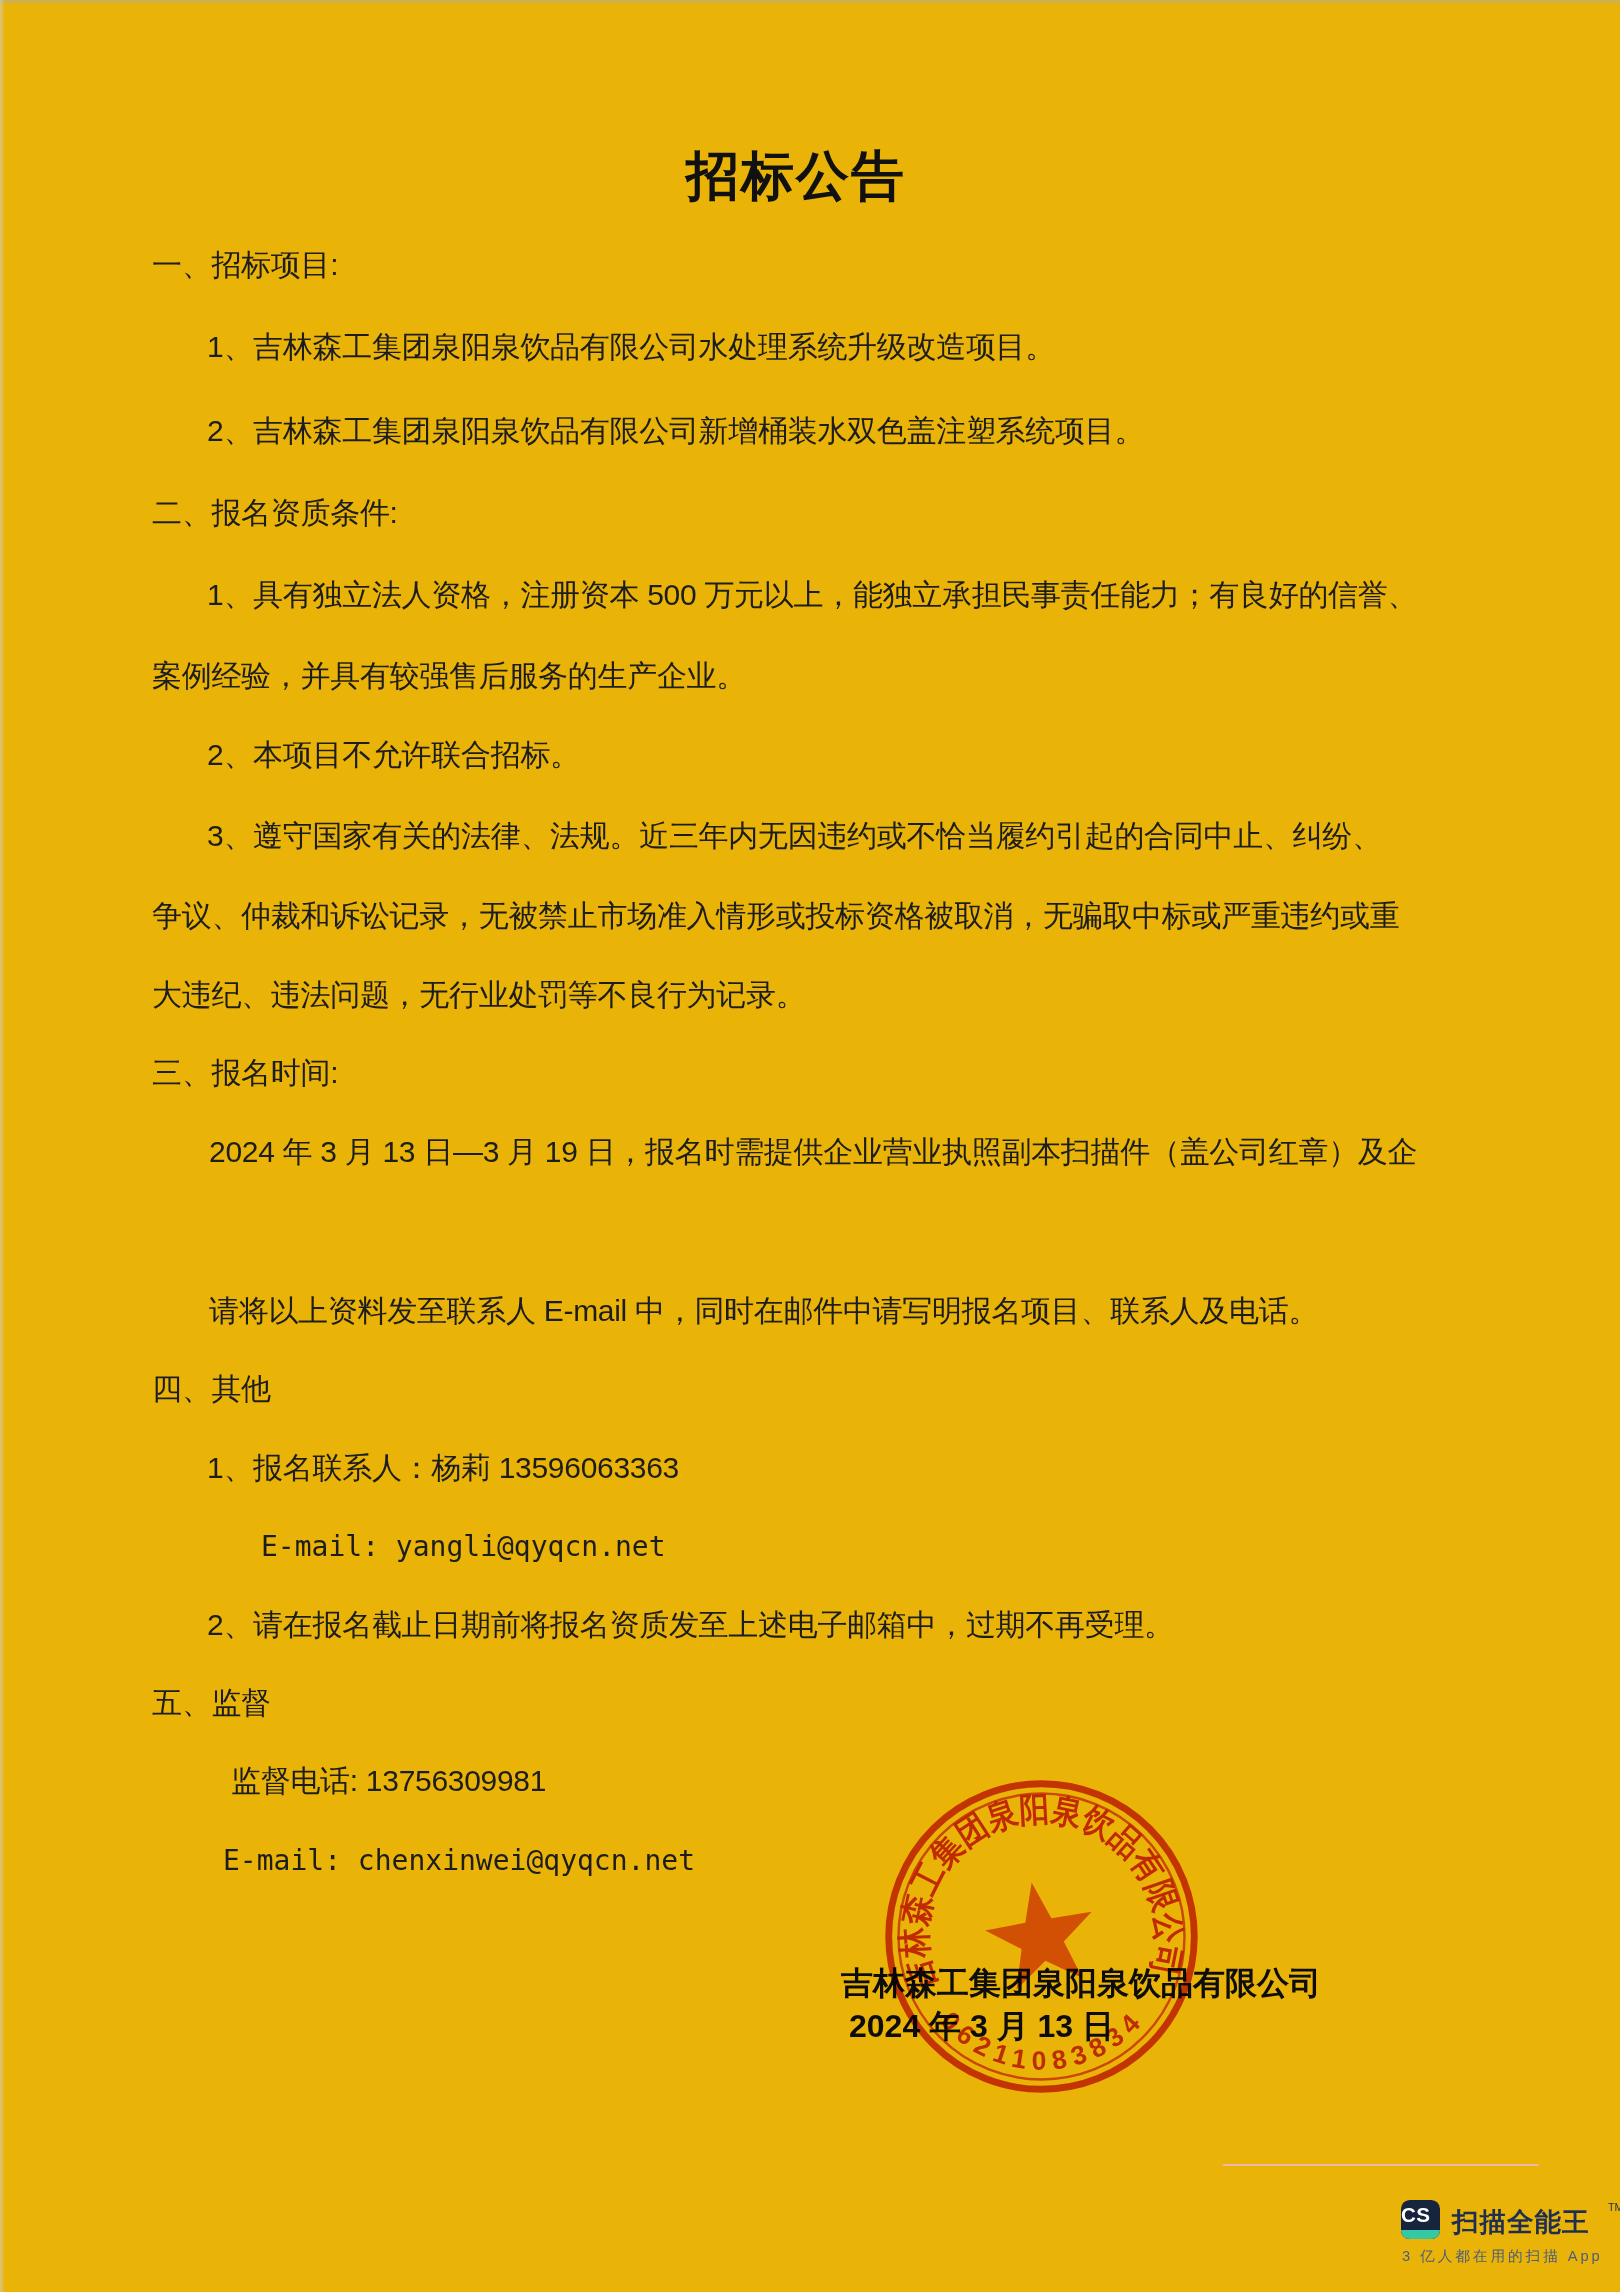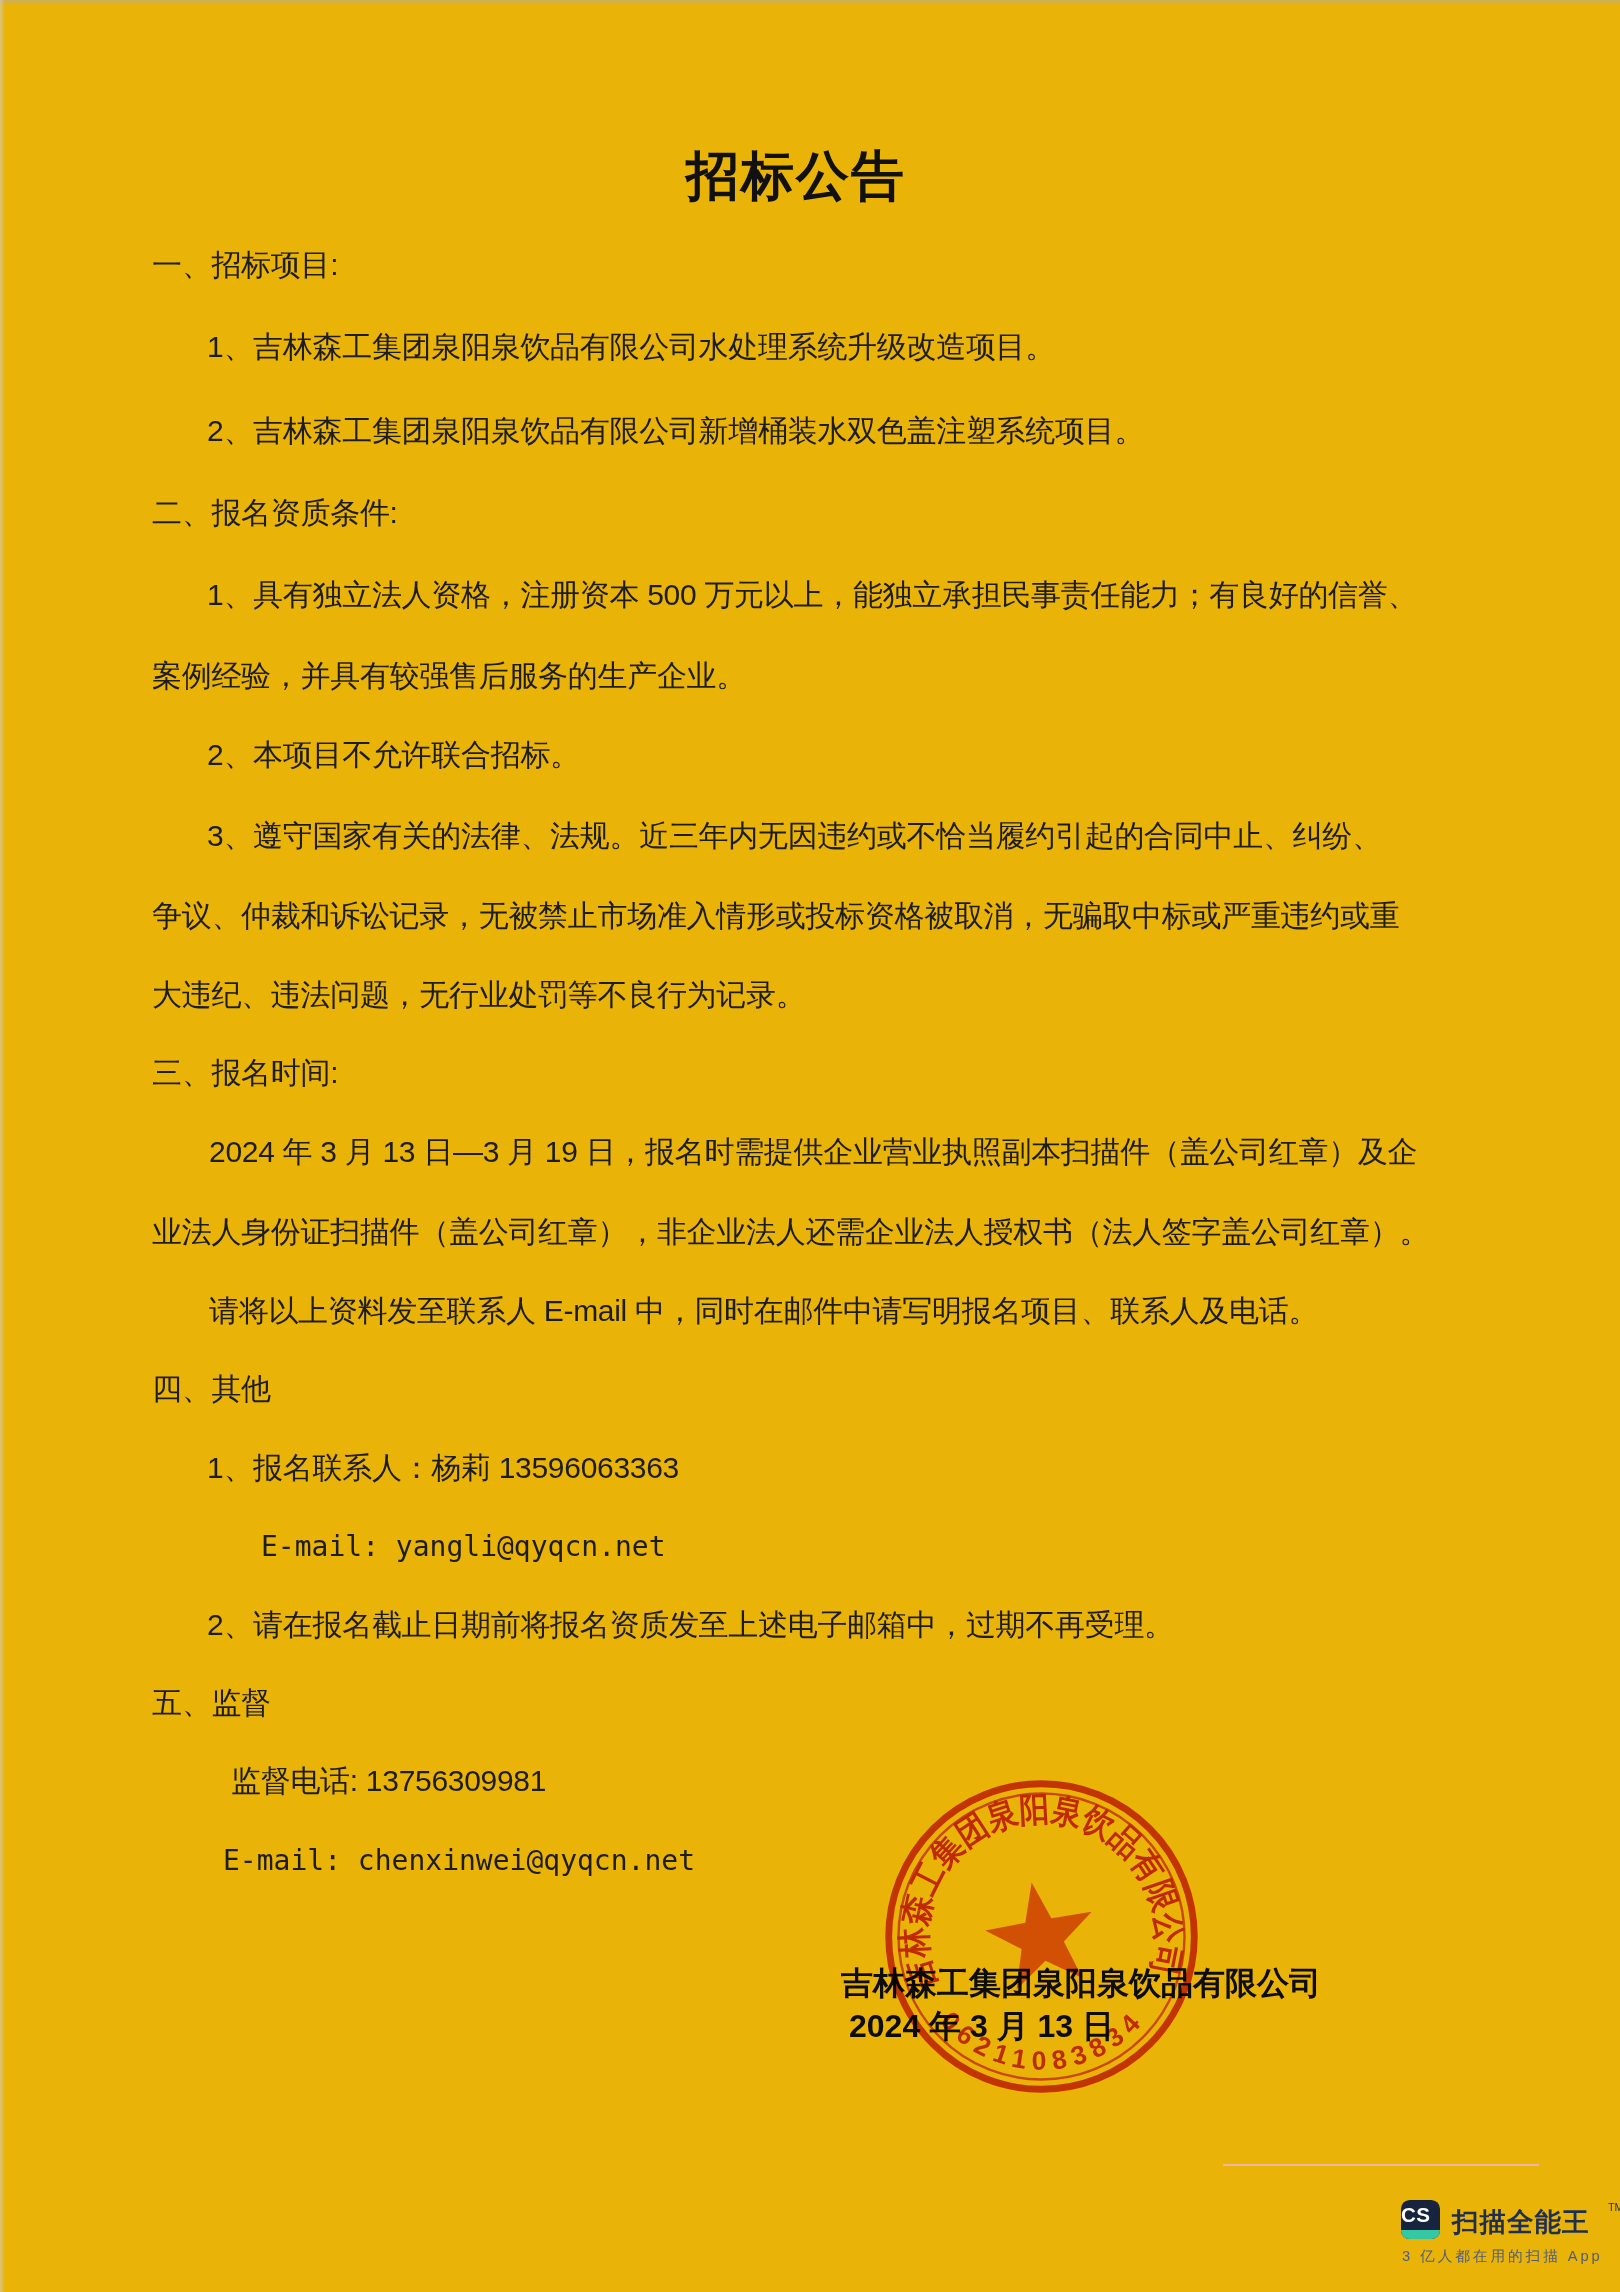--- a/index.html
+++ b/index.html
@@ -97,21 +97,20 @@
   <div class="ln" style="left:152px;top:493px">二、报名资质条件:</div>
   <div class="ln" style="left:207px;top:575px">1、具有独立法人资格，注册资本 500 万元以上，能独立承担民事责任能力；有良好的信誉、</div>
   <div class="ln" style="left:152px;top:656px">案例经验，并具有较强售后服务的生产企业。</div>
   <div class="ln" style="left:207px;top:735px">2、本项目不允许联合招标。</div>
   <div class="ln" style="left:207px;top:816px">3、遵守国家有关的法律、法规。近三年内无因违约或不恰当履约引起的合同中止、纠纷、</div>
   <div class="ln" style="left:152px;top:975px">大违纪、违法问题，无行业处罚等不良行为记录。</div>
   <div class="ln" style="left:152px;top:896px">争议、仲裁和诉讼记录，无被禁止市场准入情形或投标资格被取消，无骗取中标或严重违约或重</div>
 
   <div class="ln" style="left:152px;top:1053px">三、报名时间:</div>
   <div class="ln" style="left:209px;top:1132px">2024 年 3 月 13 日—3 月 19 日，报名时需提供企业营业执照副本扫描件（盖公司红章）及企</div>
-  <div class="ln" style="left:152px;top:1212px">业法人身份证扫描件（盖公司红章），非企业法人还需企业法人授权书（法人签字盖公司红章）。</div>
   <div class="ln" style="left:209px;top:1291px">请将以上资料发至联系人 E-mail 中，同时在邮件中请写明报名项目、联系人及电话。</div>
 
   <div class="ln" style="left:152px;top:1369px">四、其他</div>
   <div class="ln" style="left:207px;top:1448px">1、报名联系人：杨莉 13596063363</div>
   <div class="ln mono" style="left:261px;top:1527px">E-mail: yangli@qyqcn.net</div>
   <div class="ln" style="left:207px;top:1605px">2、请在报名截止日期前将报名资质发至上述电子邮箱中，过期不再受理。</div>
 
   <div class="ln" style="left:152px;top:1683px">五、监督</div>
   <div class="ln" style="left:231px;top:1761px">监督电话: 13756309981</div>
   <div class="ln mono" style="left:223px;top:1841px">E-mail: chenxinwei@qyqcn.net</div>

